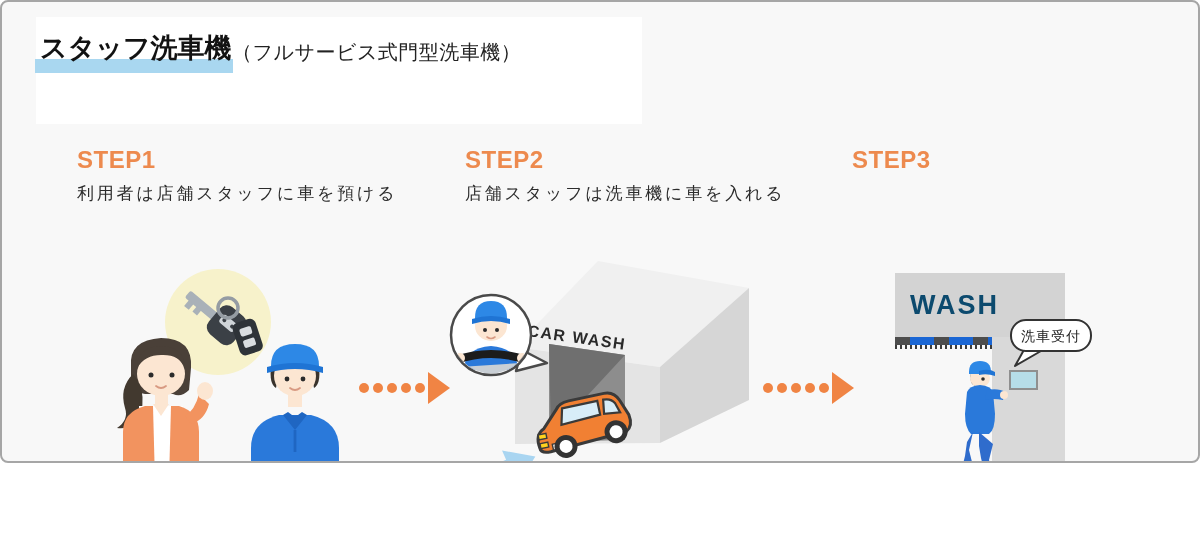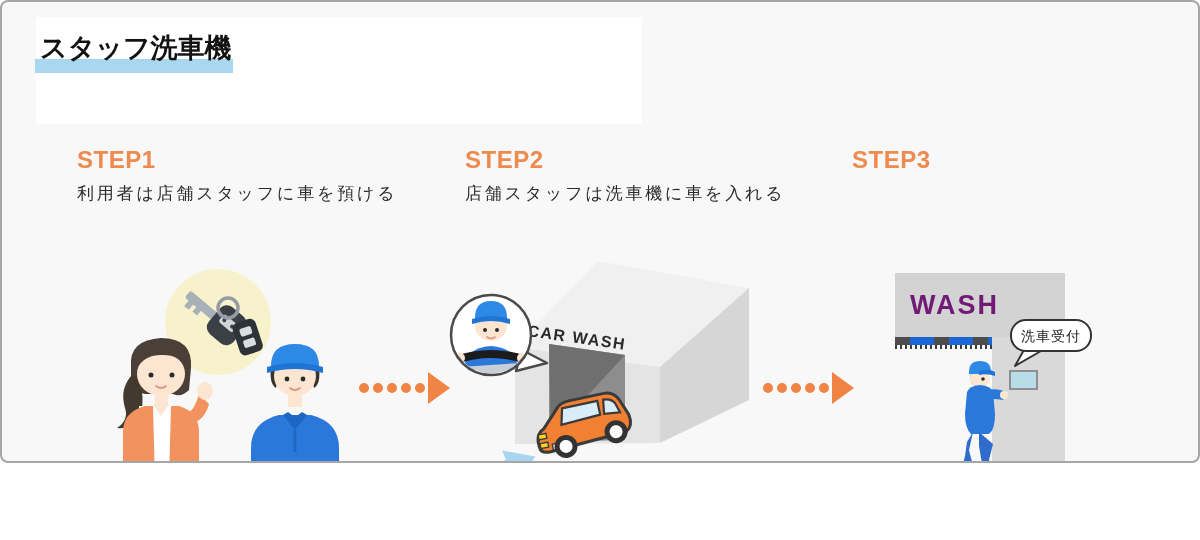--- a/index.html
+++ b/index.html
@@ -29,39 +29,40 @@
   .illo-2 { left:440px; top:258px; width:330px; height:240px; }
   .illo-3 { left:885px; top:262px; width:215px; height:232px; }
   .abs { position:absolute; }
 
   .person-label { position:absolute; top:204px; font-size:16px; color:#222; letter-spacing:1px; text-align:center; width:130px; }
   .customer-label { left:20px; }
   .staff-label { left:158px; }
 
   
   .wash-sign { position:absolute; left:8px; top:9px; width:170px; height:64px; background:#d3d3d3; }
-  .wash-sign-text { position:absolute; left:15px; top:17px; font-size:27px; font-weight:bold; color:#701a75; letter-spacing:2px; }
+  .wash-sign-text { position:absolute; left:15px; top:17px; font-size:27px; font-weight:bold; color:#0c4a6e; letter-spacing:2px; }
   .brush { position:absolute; left:8px; top:73px; width:97px; height:8px;
            background:repeating-linear-gradient(90deg,#4d4d4d 0 15px,#1a66d4 15px 39px); }
   .brush-teeth { position:absolute; left:8px; top:81px; width:97px; height:4px;
            background:repeating-linear-gradient(90deg,#3c3c3c 0 2px,transparent 2px 5px); }
   .machine-column { position:absolute; left:105px; top:73px; width:73px; height:140px; background:#d9d9d9; }
   .control-screen { position:absolute; left:122px; top:106px; width:29px; height:20px; background:#b6dde8; border:2px solid #8f8f8f; }
   .ground { position:absolute; left:7px; top:211px; width:193px; height:14px; background:#7d7d7d; }
   .bubble3 { position:absolute; left:116px; top:54px; }
   svg text { font-family:"Liberation Sans","DejaVu Sans",sans-serif; }
 </style>
 </head>
 <body>
 
 <div class="canvas">
 
   <div class="title-bg"></div>
   <div class="title-underline"></div>
   <h1 class="main-title">スタッフ洗車機</h1>
+  <div class="subtitle">（フルサービス式門型洗車機）</div>
 
   <div class="step-label lbl-1">STEP1</div>
   <div class="step-desc desc-1">利用者は店舗スタッフに車を預ける</div>
   <div class="step-label lbl-2">STEP2</div>
   <div class="step-desc desc-2">店舗スタッフは洗車機に車を入れる</div>
   <div class="step-label lbl-3">STEP3</div>
 
   <svg class="flow-arrow a1" width="92" height="36">
     <g fill="#f08444">
       <circle cx="6" cy="18" r="5"></circle>

